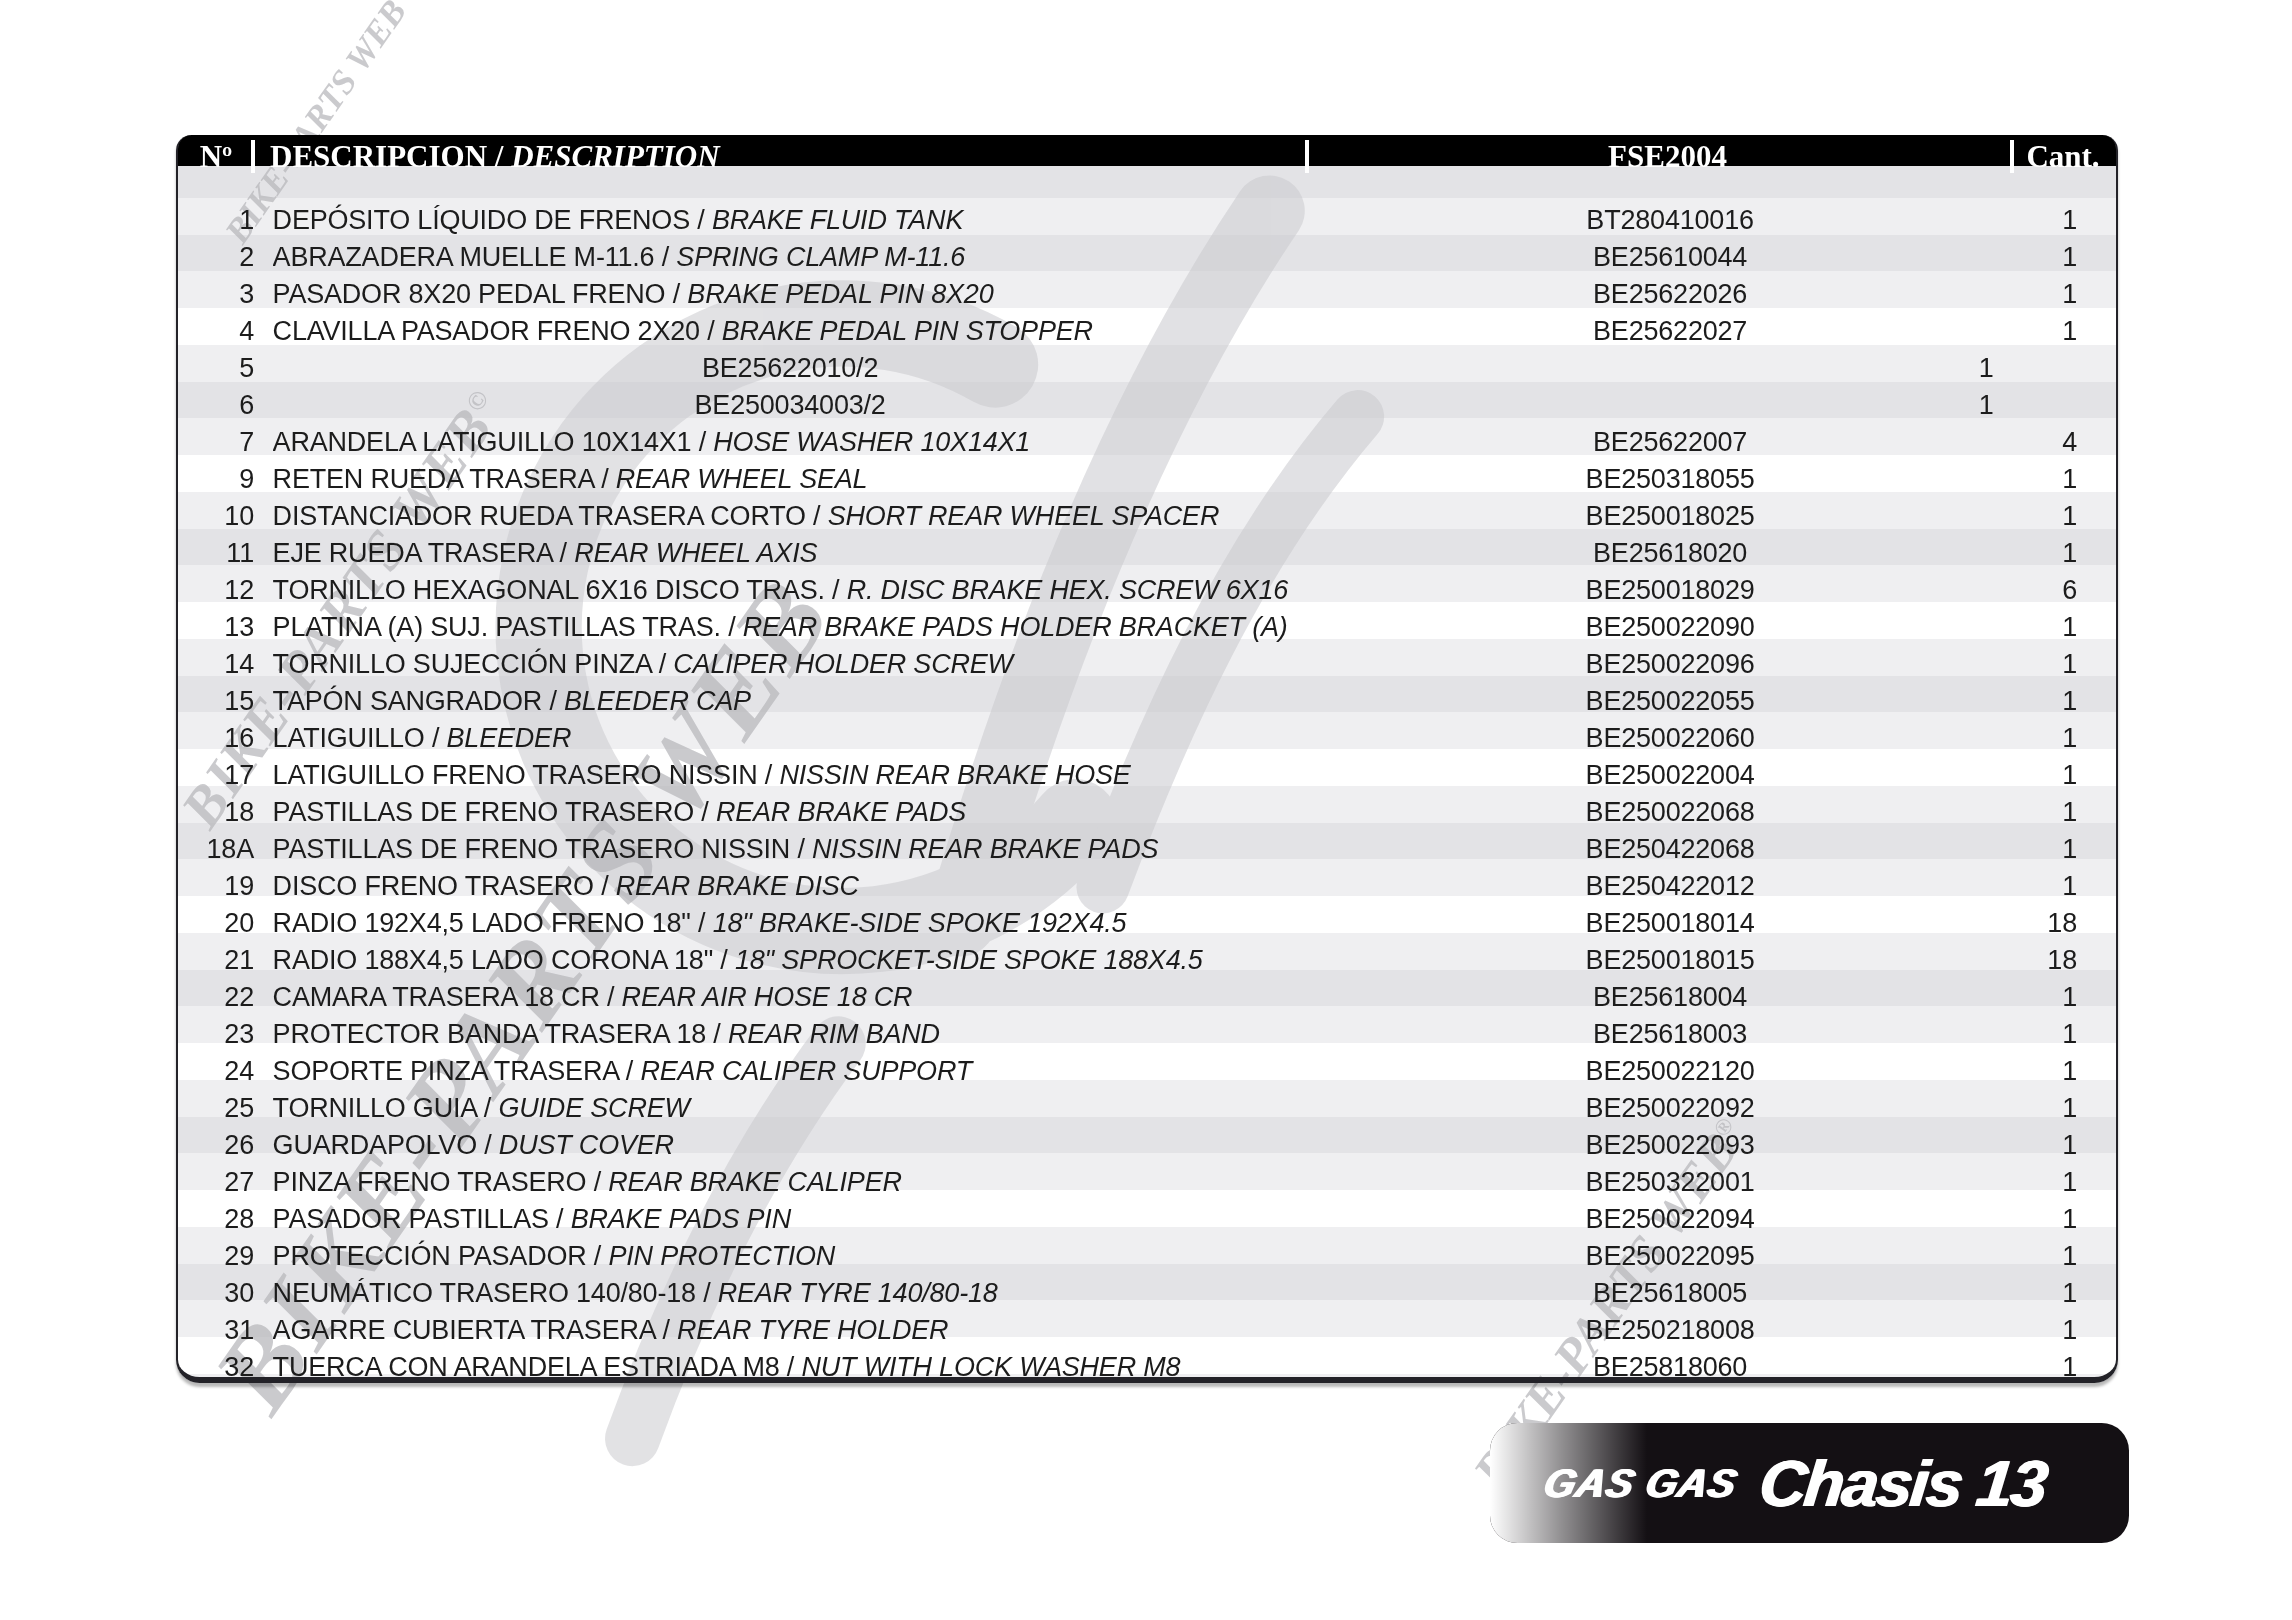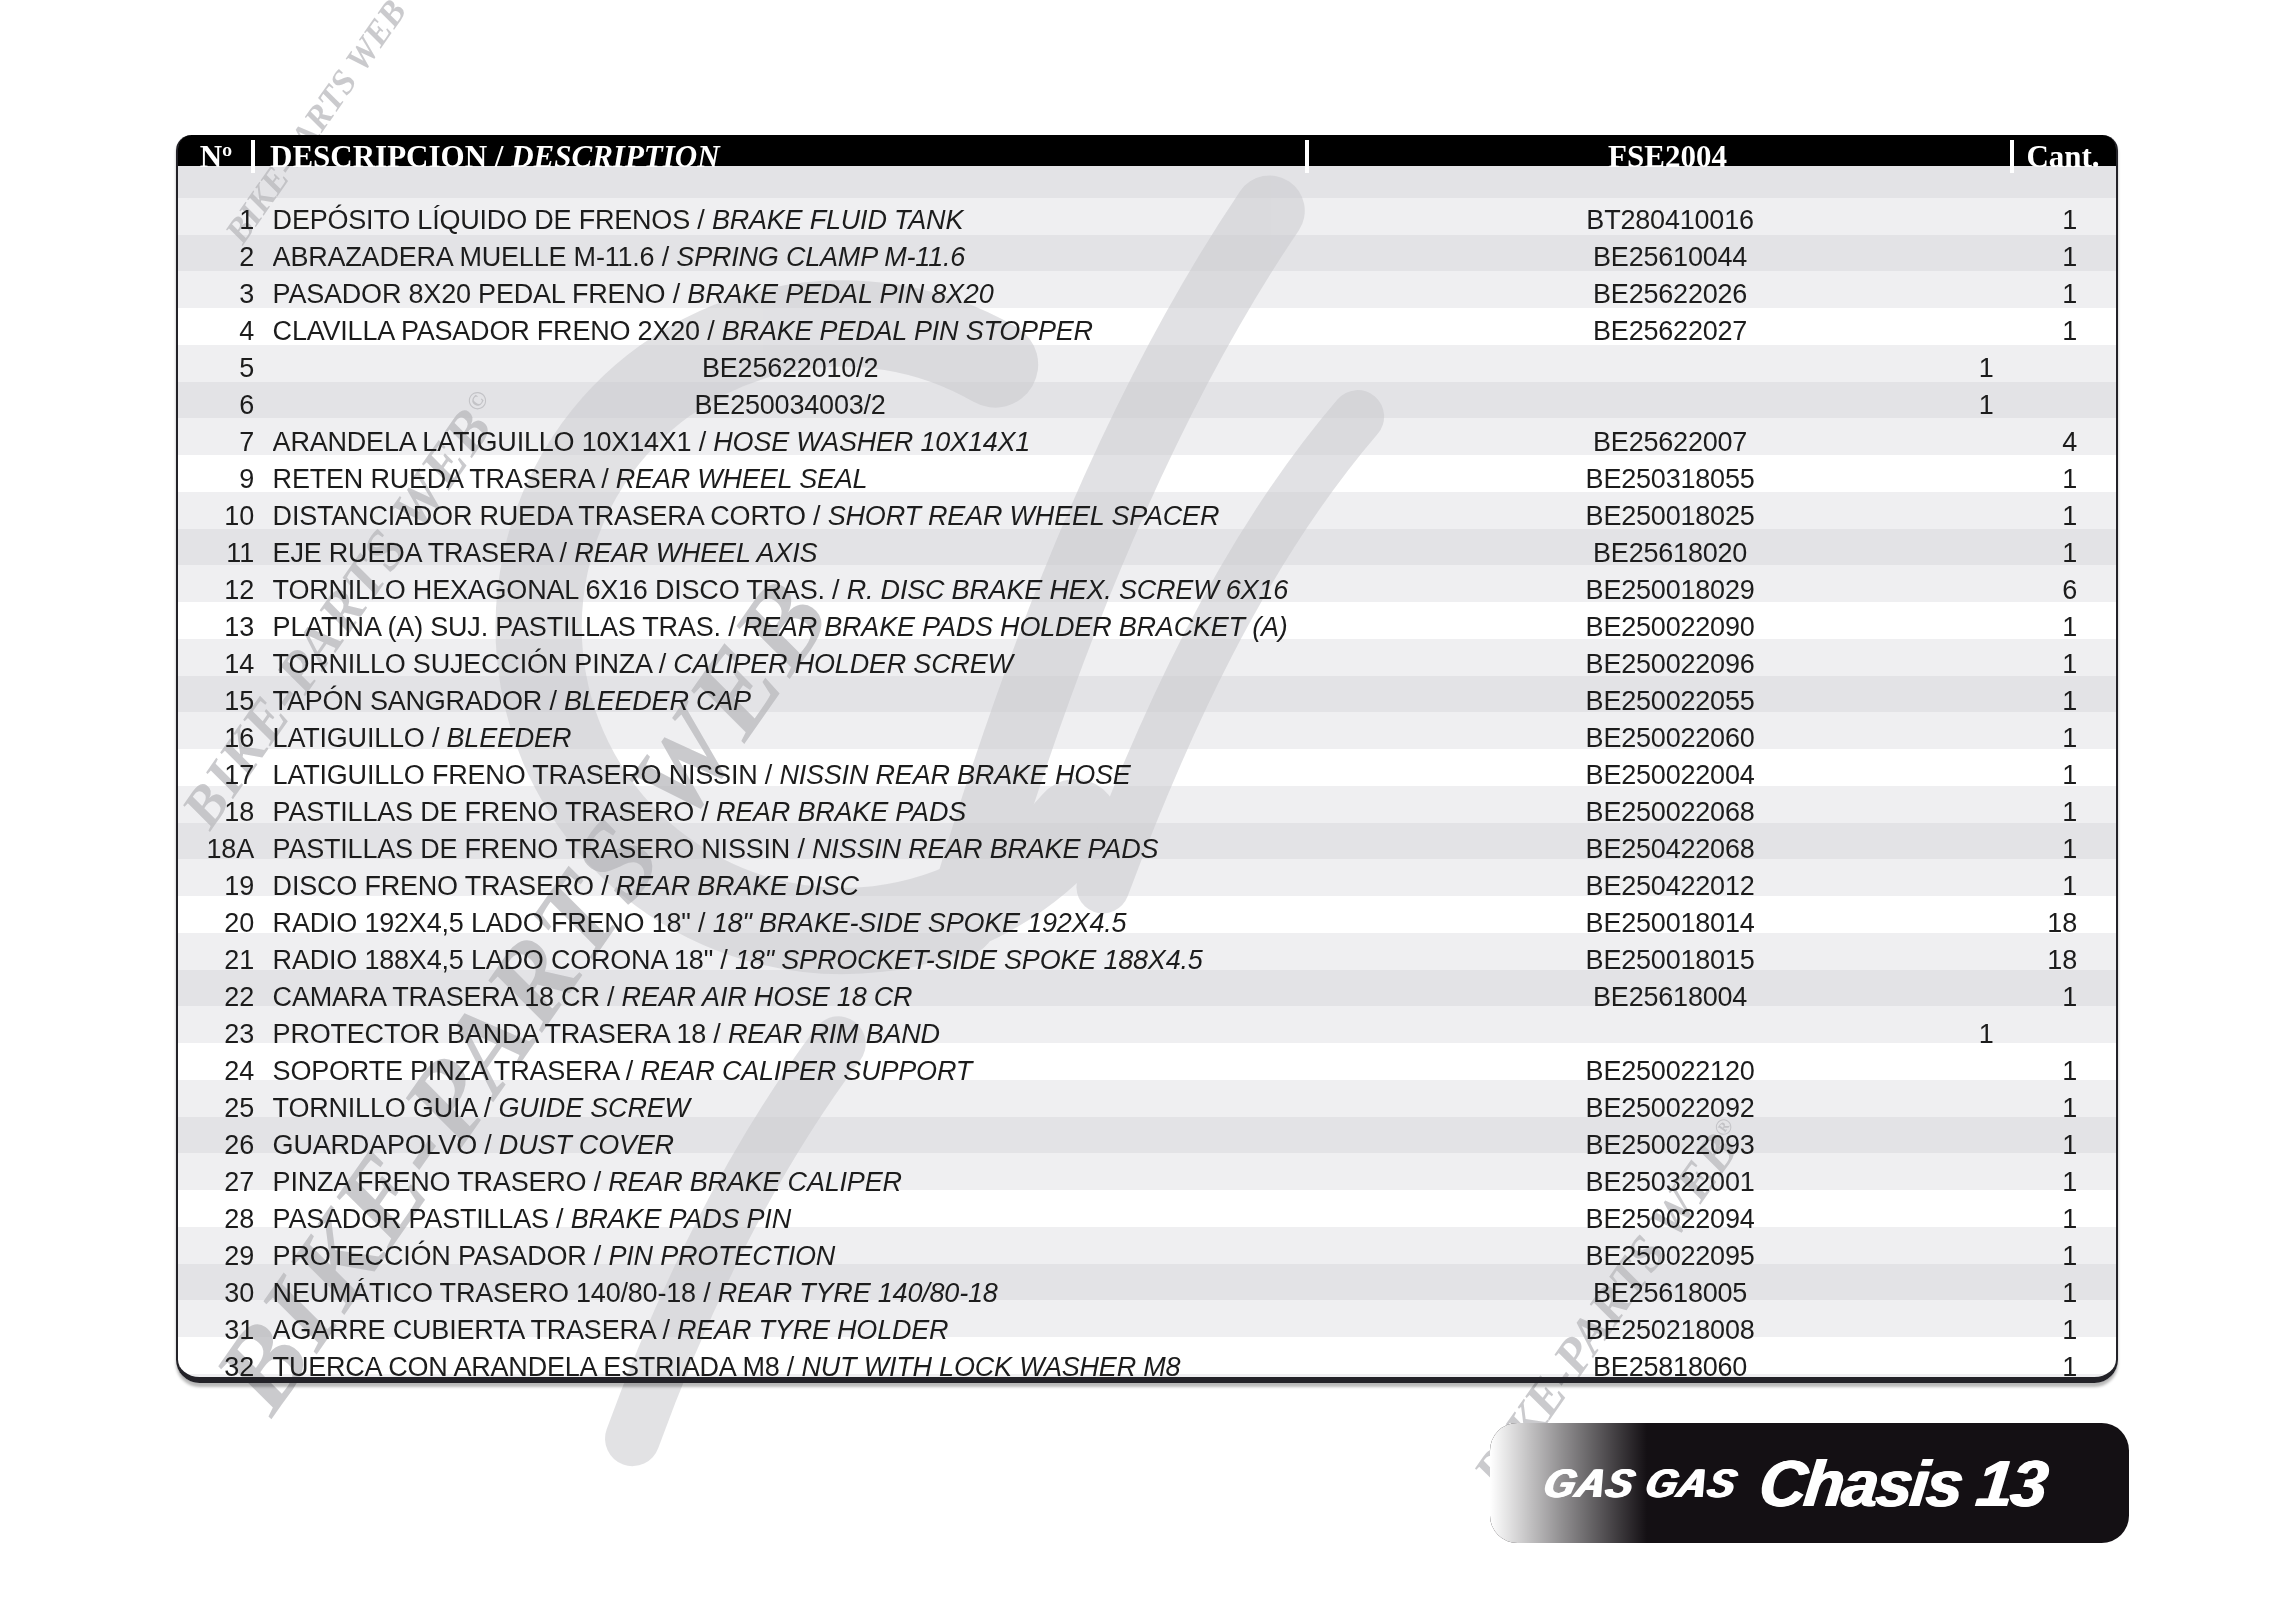--- a/index.html
+++ b/index.html
@@ -271,20 +271,21 @@
         <div class="c-num">22</div>
         <div class="c-gap"></div>
         <div class="c-desc"><span class="es">CAMARA TRASERA 18 CR</span><span> / </span><span class="en">REAR AIR HOSE 18 CR</span></div>
         <div class="c-ref">BE25618004</div>
         <div class="c-qty">1</div>
       </div>
       <div class="row">
         <div class="c-num">23</div>
         <div class="c-gap"></div>
         <div class="c-desc"><span class="es">PROTECTOR BANDA TRASERA 18</span><span> / </span><span class="en">REAR RIM BAND</span></div>
+        <div class="c-ref">BE25618003</div>
         <div class="c-qty">1</div>
       </div>
       <div class="row">
         <div class="c-num">24</div>
         <div class="c-gap"></div>
         <div class="c-desc"><span class="es">SOPORTE PINZA TRASERA</span><span> / </span><span class="en">REAR CALIPER SUPPORT</span></div>
         <div class="c-ref">BE250022120</div>
         <div class="c-qty">1</div>
       </div>
       <div class="row">

